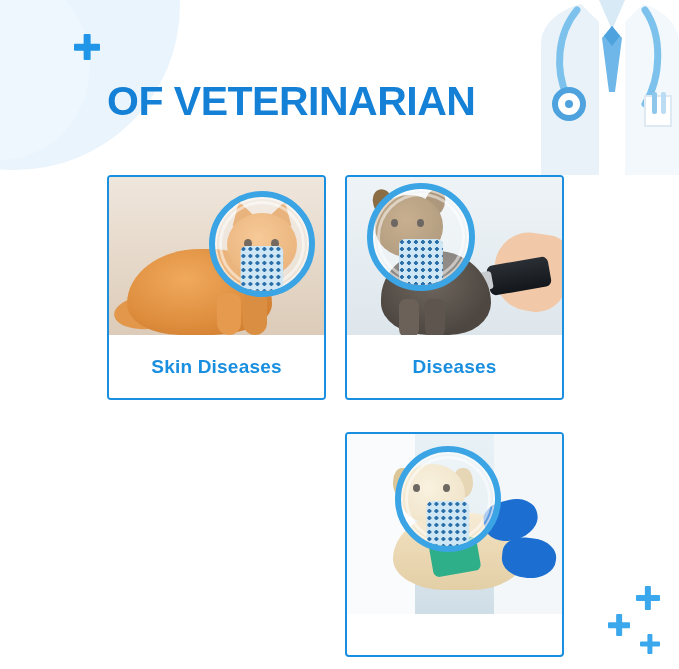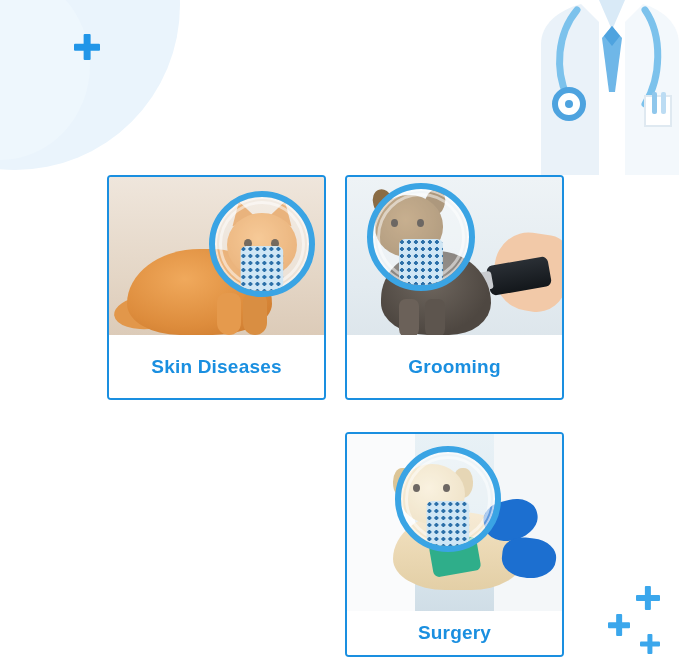--- a/index.html
+++ b/index.html
@@ -341,20 +341,21 @@
     <circle cx="120" cy="104" r="14" fill="#ffffff" stroke="#4ea3df" stroke-width="6"></circle>
     <circle cx="120" cy="104" r="4" fill="#4ea3df"></circle>
 
     <rect x="196" y="96" width="26" height="30" fill="#ffffff" stroke="#dfe9f1" stroke-width="2"></rect>
     <rect x="203" y="92" width="5" height="22" rx="2" fill="#8fc7ec"></rect>
     <rect x="212" y="92" width="5" height="22" rx="2" fill="#bcdcf3"></rect>
   </svg>
 </div>
 
 <h1 class="headline">
+  <span class="l2">OF VETERINARIAN</span>
 </h1>
 
 <div class="grid">
 
   <div class="card c0">
     <div class="photo">
       <div class="scene">
         <div class="cat-bg"></div>
         <div class="cat-tail"></div>
         <div class="cat-body"></div>
@@ -388,21 +389,21 @@
         <div class="yorkie-ear b"></div>
         <div class="yorkie-head"></div>
         <div class="yorkie-eye a"></div>
         <div class="yorkie-eye b"></div>
         <div class="cone groom">
           <div class="cone-rim"></div>
           <div class="cone-inner"></div>
         </div>
       </div>
     </div>
-    <div class="caption">Grooming</div>
+    <div class="caption">Diseases</div>
   </div>
 
 
   <div class="card c3">
     <div class="photo">
       <div class="scene">
         <div class="surg-bg"></div>
         <div class="surg-coat-l"></div>
         <div class="surg-coat-r"></div>
         <div class="lab-body"></div>
@@ -413,16 +414,15 @@
         <div class="lab-ear b"></div>
         <div class="lab-head"></div>
         <div class="lab-eye a"></div>
         <div class="lab-eye b"></div>
         <div class="cone surg">
           <div class="cone-rim"></div>
           <div class="cone-inner"></div>
         </div>
       </div>
     </div>
-    <div class="caption">Surgery</div>
   </div>
 
 </div>
 
 </body></html>

